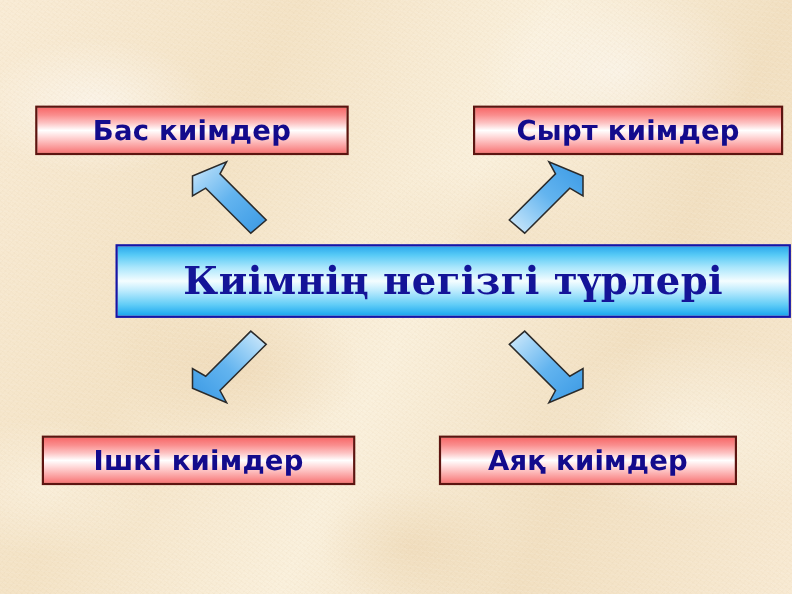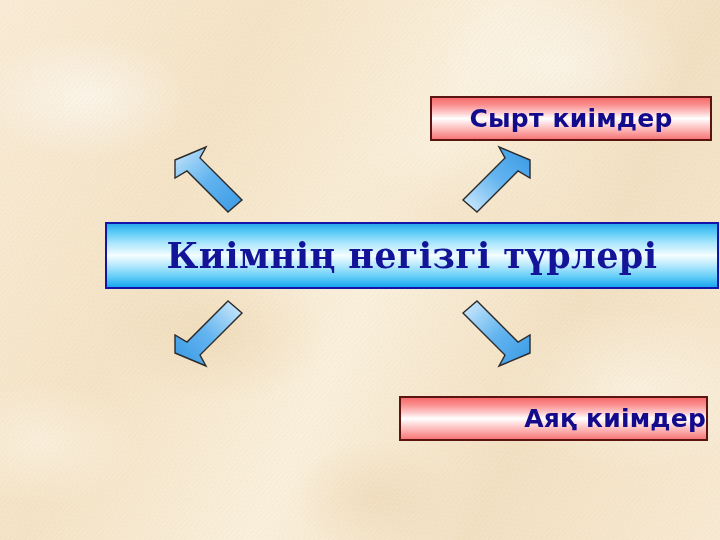--- a/index.html
+++ b/index.html
@@ -95,49 +95,55 @@
     font-size: 35px;
     color: #141498;
     letter-spacing: 0.4px;
   }
 
   
   #node-head    { left: 32px;  top: 96px;  width: 285px; height: 45px; }
   #node-outer   { left: 410px; top: 96px;  width: 282px; height: 45px; margin-left: 20px; }
   #node-center  { left: 105px; top: 222px; width: 614px; height: 67px; }
   #node-inner   { left: 38px;  top: 396px; width: 285px; height: 45px; }
-  #node-foot    { left: 399px; top: 396px; width: 309px; height: 45px; justify-content: flex-end; }
+  #node-foot    { left: 399px; top: 396px; width: 271px; height: 45px; }
 
   
   .arrow {
     position: absolute;
     pointer-events: none;
   }
   #arrow-top-left     { left: 170px; top: 142px; }
   #arrow-top-right    { left: 455px; top: 142px; }
   #arrow-bottom-left  { left: 170px; top: 296px; }
   #arrow-bottom-right { left: 455px; top: 296px; }
 </style>
 </head>
 <body>
 
 <div id="slide">
 
   <div class="paper-texture"></div>
   <div class="paper-grain"></div>
 
+  <div class="node node-pink" id="node-head">
+    <span class="node-label">Бас киімдер</span>
+  </div>
 
   <div class="node node-pink" id="node-outer">
     <span class="node-label">Сырт киімдер</span>
   </div>
 
   <div class="node node-center" id="node-center">
     <span class="node-label">Киімнің негізгі түрлері</span>
   </div>
 
+  <div class="node node-pink" id="node-inner">
+    <span class="node-label">Ішкі киімдер</span>
+  </div>
 
   <div class="node node-pink" id="node-foot">
     <span class="node-label">Аяқ киімдер</span>
   </div>
 
   <svg class="arrow" id="arrow-top-left" width="80" height="75" viewBox="0 0 80 75">
     <defs>
       <linearGradient id="gradUL" x1="0" y1="0" x2="1" y2="1">
         <stop offset="0%" stop-color="#d8ecfb"></stop>
         <stop offset="20%" stop-color="#9fd2f6"></stop>

